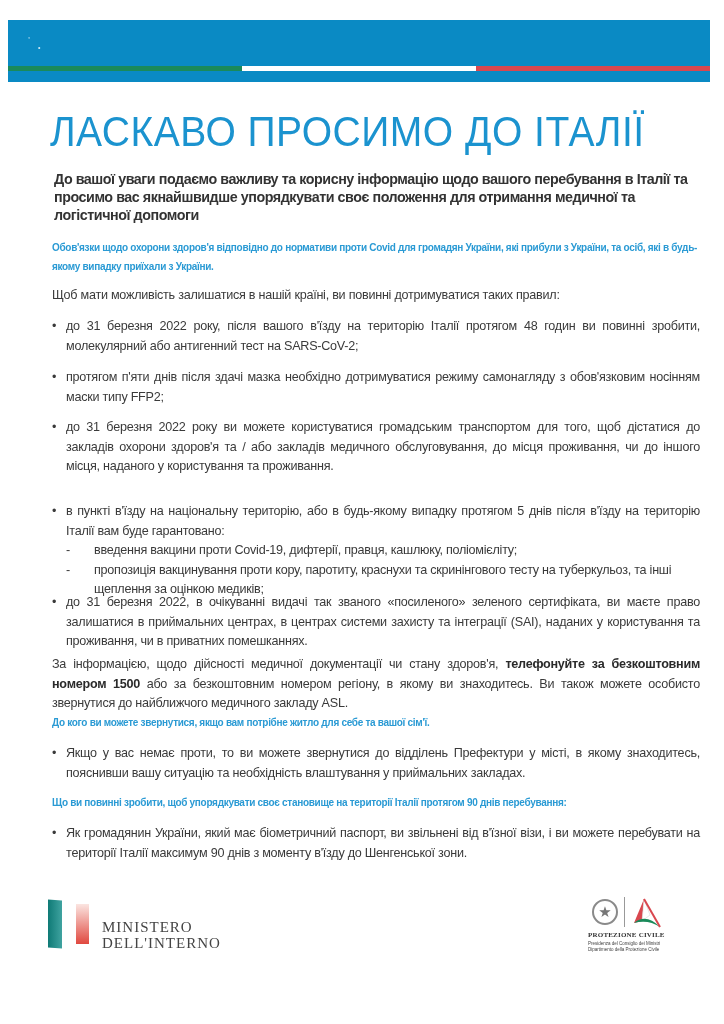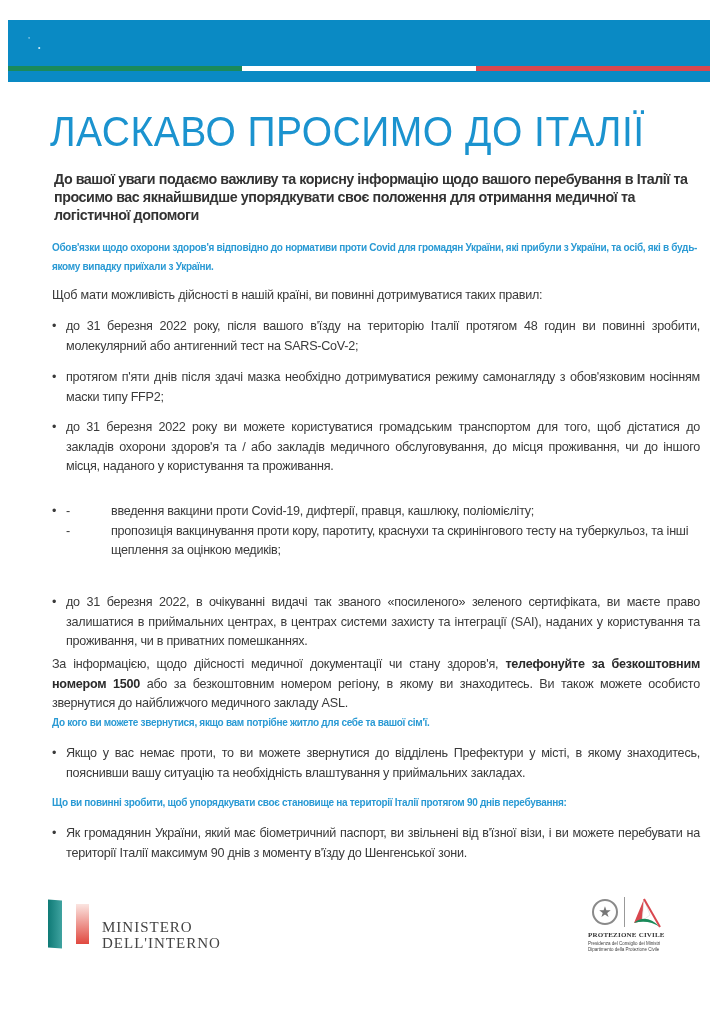--- a/index.html
+++ b/index.html
@@ -16,21 +16,21 @@
            font-family: "Liberation Sans", sans-serif; transform: scaleX(0.93); transform-origin: left; white-space: nowrap; }
   .intro { position: absolute; left: 54px; top: 170px; width: 640px; font-size: 14.3px; line-height: 18px; font-weight: bold; color: #333;
            letter-spacing: -0.45px; }
   .sec-head { position: absolute; left: 52px; width: 650px; font-size: 10px; line-height: 19px; font-weight: bold; color: #2a9ad4; letter-spacing: -0.3px; }
   .para { position: absolute; left: 52px; width: 648px; font-size: 12.6px; line-height: 19.5px; color: #3a3a3a; letter-spacing: -0.25px; text-align: justify; }
   .bullet { position: absolute; left: 52px; width: 648px; font-size: 12.6px; line-height: 19.5px; color: #3a3a3a; letter-spacing: -0.25px; }
   .bullet .dot { position: absolute; left: 0; top: 0; }
   .bullet .txt { margin-left: 14px; display: block; text-align: justify; }
   .sub { position: relative; margin-left: 14px; }
   .sub .dash { position: absolute; left: 0; top: 0; }
-  .sub .stxt { margin-left: 45px; display: block; }
+  .sub .stxt { margin-left: 28px; display: block; }
   b { color: #2a2a2a; }
   .logo-min { position: absolute; left: 48px; top: 900px; width: 200px; height: 50px; }
   .min-bar1 { position: absolute; left: 0; top: 0; width: 14px; height: 48px; background: linear-gradient(90deg, #0f7a76, #3fa3a0); transform: skewY(4deg); }
   .min-bar2 { position: absolute; left: 28px; top: 4px; width: 13px; height: 40px; background: linear-gradient(180deg, #fbe5e1, #e0483f); }
   .min-text { position: absolute; left: 54px; top: 19px; font-family: "Liberation Serif", serif; font-size: 15px; line-height: 16px; color: #444; letter-spacing: 1px; }
   .logo-pc { position: absolute; left: 584px; top: 895px; width: 110px; height: 62px; }
   .emblem { position: absolute; left: 8px; top: 4px; width: 26px; height: 26px; border-radius: 50%; border: 2px solid #8a8a8a; box-sizing: border-box; font-size: 15px; text-align: center; line-height: 22px; color: #777; }
   .pc-sep { position: absolute; left: 40px; top: 2px; width: 1px; height: 30px; background: #999; }
   .pc-tri { position: absolute; left: 46px; top: 2px; }
   .pc-name { position: absolute; left: 4px; top: 36px; font-size: 7px; font-weight: bold; color: #333; letter-spacing: 0.2px; white-space: nowrap; font-family: "Liberation Serif", serif; }
@@ -46,36 +46,37 @@
     <div class="g"></div>
     <div class="w"></div>
     <div class="r"></div>
   </div>
 </div>
 
 <div class="title">ЛАСКАВО ПРОСИМО ДО ІТАЛІЇ</div>
 <div class="intro">До вашої уваги подаємо важливу та корисну інформацію щодо вашого перебування в Італії та просимо вас якнайшвидше упорядкувати своє положення для отримання медичної та логістичної допомоги</div>
 
 <div class="sec-head" style="top:238px">Обов'язки щодо охорони здоров'я відповідно до нормативи проти Covid для громадян України, які прибули з України, та осіб, які в будь-якому випадку приїхали з України.</div>
-<div class="para" style="top:286px">Щоб мати можливість дійсності в нашій країні, ви повинні дотримуватися таких правил:</div>
+<div class="para" style="top:286px">Щоб мати можливість залишатися в нашій країні, ви повинні дотримуватися таких правил:</div>
 
 <div class="bullet" style="top:317px">
   <span class="dot">•</span>
   <span class="txt">до 31 березня 2022 року, після вашого в'їзду на територію Італії протягом 48 годин ви повинні зробити, молекулярний або антигенний тест на SARS-CoV-2;</span>
 </div>
 <div class="bullet" style="top:368px">
   <span class="dot">•</span>
   <span class="txt">протягом п'яти днів після здачі мазка необхідно дотримуватися режиму самонагляду з обов'язковим носінням маски типу FFP2;</span>
 </div>
 <div class="bullet" style="top:418px">
   <span class="dot">•</span>
   <span class="txt">до 31 березня 2022 року ви можете користуватися громадським транспортом для того, щоб дістатися до закладів охорони здоров'я та / або закладів медичного обслуговування, до місця проживання, чи до іншого місця, наданого у користування та проживання.</span>
 </div>
 <div class="bullet" style="top:502px">
   <span class="dot">•</span>
+  <span class="txt">в пункті в'їзду на національну територію, або в будь-якому випадку протягом 5 днів після в'їзду на територію Італії вам буде гарантовано:</span>
   <div class="sub">
     <span class="dash">-</span>
     <span class="stxt">введення вакцини проти Covid-19, дифтерії, правця, кашлюку, поліомієліту;</span>
   </div>
   <div class="sub">
     <span class="dash">-</span>
     <span class="stxt">пропозиція вакцинування проти кору, паротиту, краснухи та скринінгового тесту на туберкульоз, та інші щеплення за оцінкою медиків;</span>
   </div>
 </div>
 <div class="bullet" style="top:593px">

